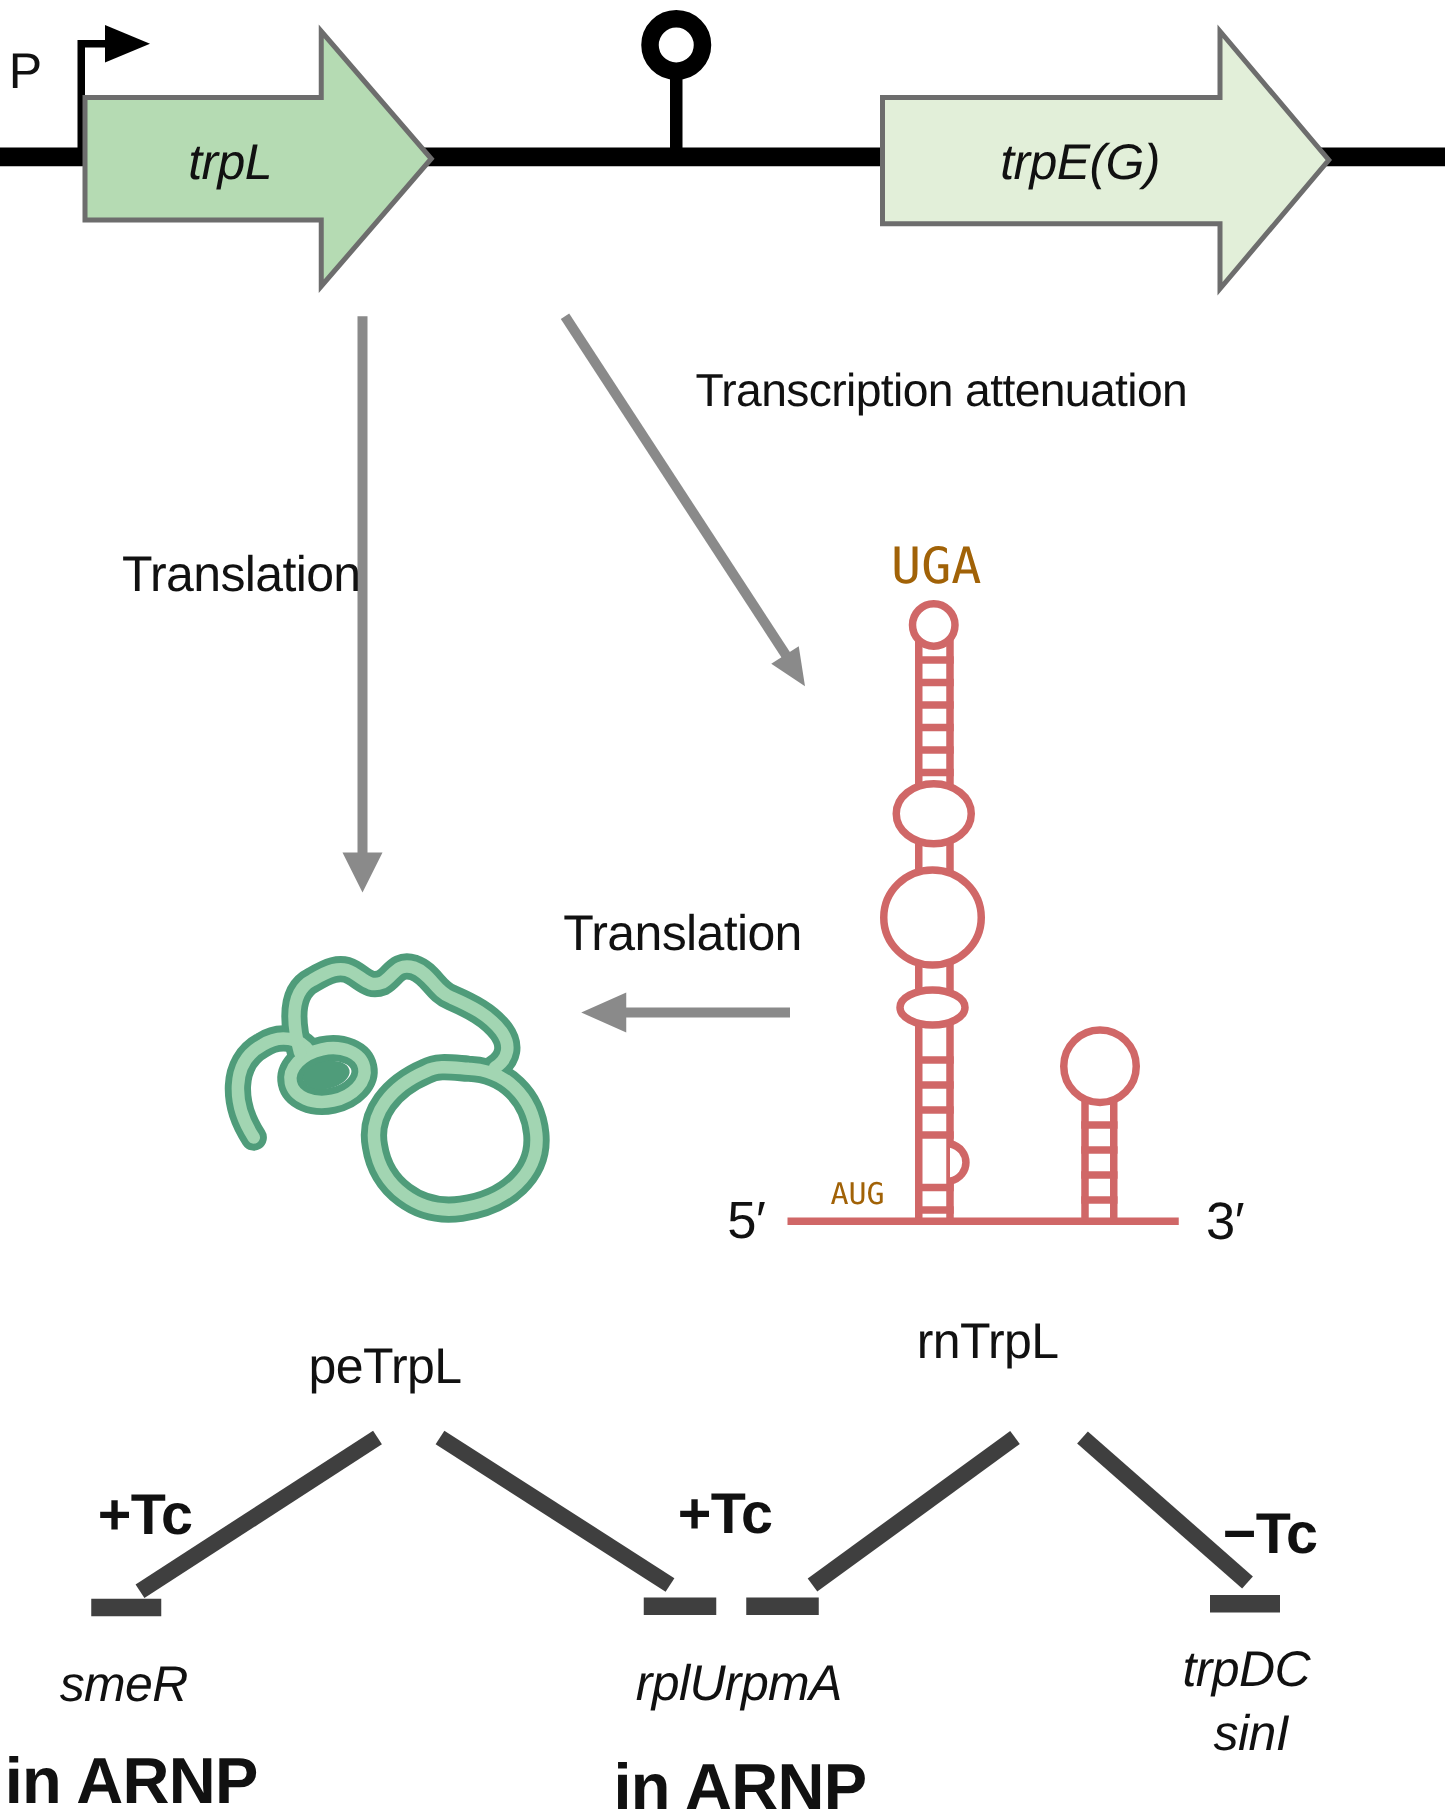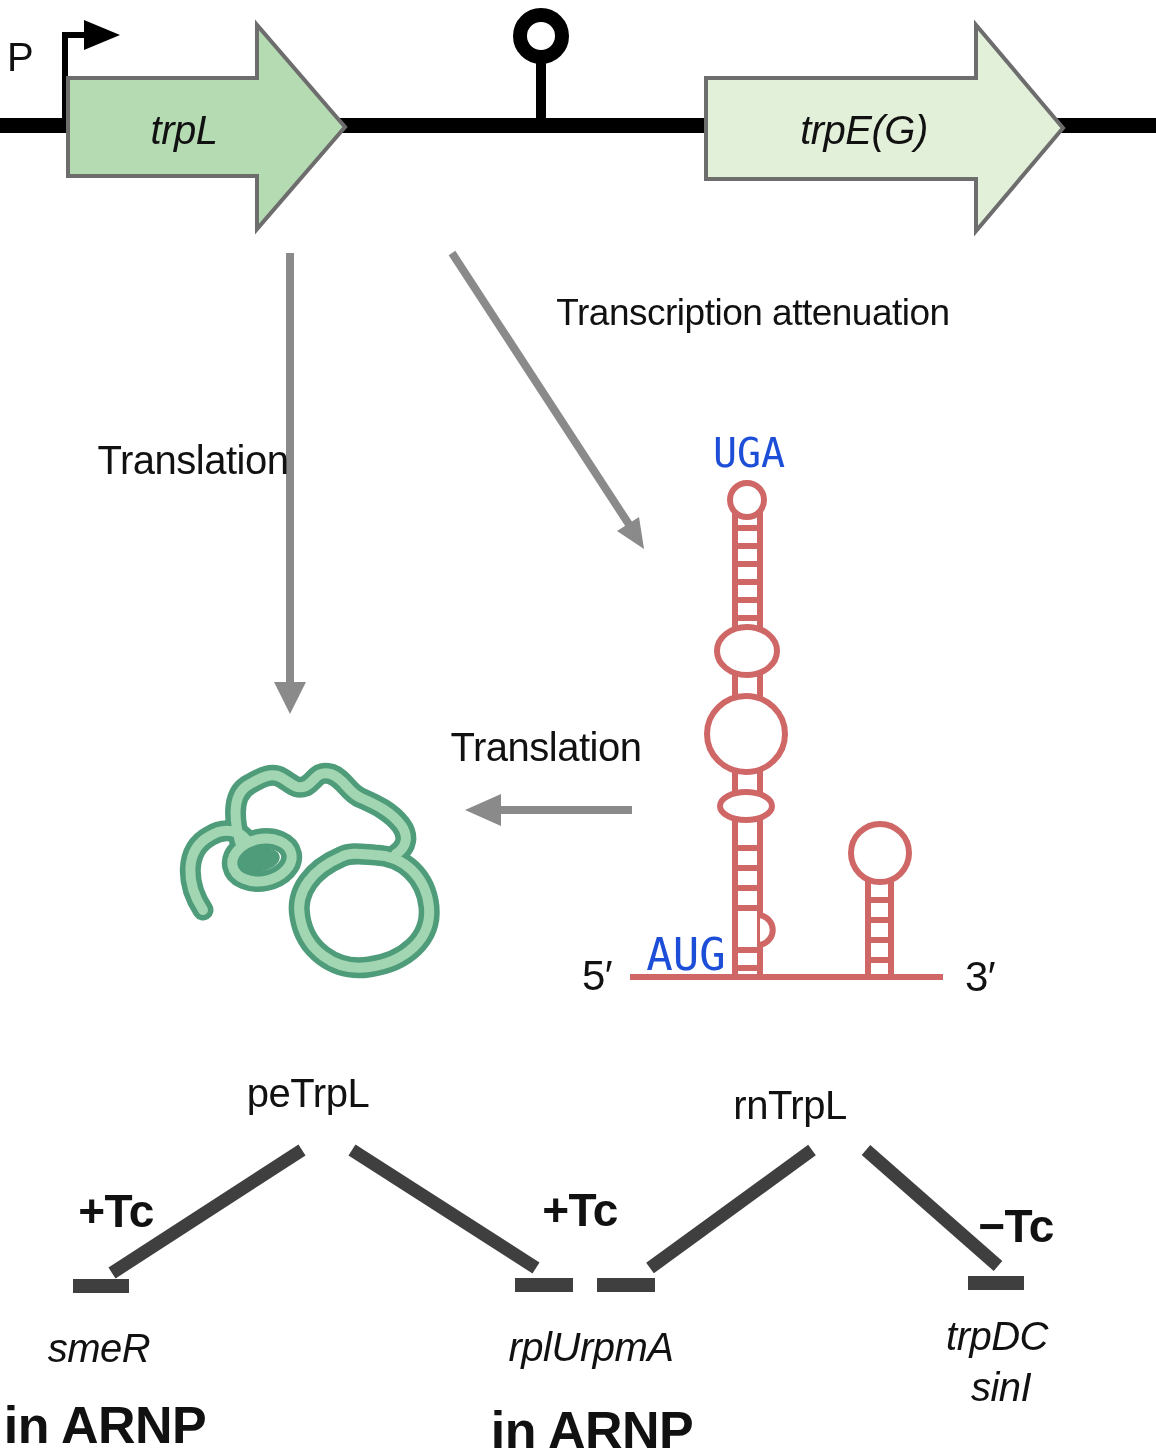--- a/index.html
+++ b/index.html
@@ -16,26 +16,26 @@
     position:absolute;
     transform:translate(-50%,-50%);
     white-space:nowrap;
     color:#111111;
     font-size:40px;
     line-height:1;
     letter-spacing:-0.5px;
   }
   .italic{font-style:italic;}
   .bold{font-weight:bold;}
-  .mono{font-family:"DejaVu Sans Mono", monospace;color:#1d4ed8;letter-spacing:0;}
+  .mono{font-family:"DejaVu Sans Mono", monospace;color:#a16207;letter-spacing:0;}
   .sz37{font-size:37px;}
   .sz42{font-size:42px;}
   .sz46{font-size:46px;margin-top:27px;}
   .sz44{font-size:52px;}
-  .sz36{font-size:44px;}
+  .sz36{font-size:24px;}
 </style>
 </head>
 <body>
 
 <div id="canvas">
 
   <svg id="diagram-svg" viewBox="0 0 1156 1456">
 
     <g>
       <rect x="0" y="118" width="1156" height="15" fill="#000000"></rect>
@@ -157,21 +157,21 @@
   <div class="lbl italic" style="left:864px;top:130px;font-style:italic;">trpE(G)</div>
 
   <div class="lbl" style="left:193px;top:460px;">Translation</div>
   <div class="lbl sz37" style="left:753px;top:312px;">Transcription attenuation</div>
   <div class="lbl" style="left:546px;top:747px;">Translation</div>
 
   <div class="lbl mono" style="left:749px;top:453px;">UGA</div>
   <div class="lbl mono sz36" style="left:686px;top:955px;">AUG</div>
   <div class="lbl sz42" style="left:597px;top:976px;">5′</div>
   <div class="lbl sz42" style="left:980px;top:977px;">3′</div>
-  <div class="lbl" style="left:790px;top:1073px;margin-top:32px;">rnTrpL</div>
+  <div class="lbl" style="left:790px;top:1073px;">rnTrpL</div>
 
   <div class="lbl" style="left:308px;top:1069px;margin-top:24px;">peTrpL</div>
 
   <div class="lbl bold sz46" style="left:116px;top:1184px;">+Tc</div>
   <div class="lbl bold sz46" style="left:580px;top:1183px;">+Tc</div>
   <div class="lbl bold sz46" style="left:1016px;top:1199px;">−Tc</div>
 
   <div class="lbl italic" style="left:99px;top:1348px;">smeR</div>
   <div class="lbl italic" style="left:591px;top:1347px;">rplUrpmA</div>
   <div class="lbl italic" style="left:997px;top:1336px;">trpDC</div>

